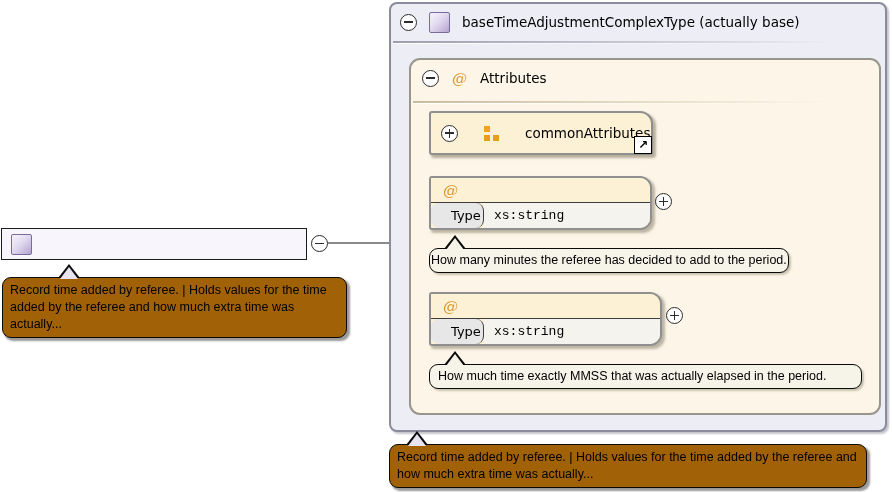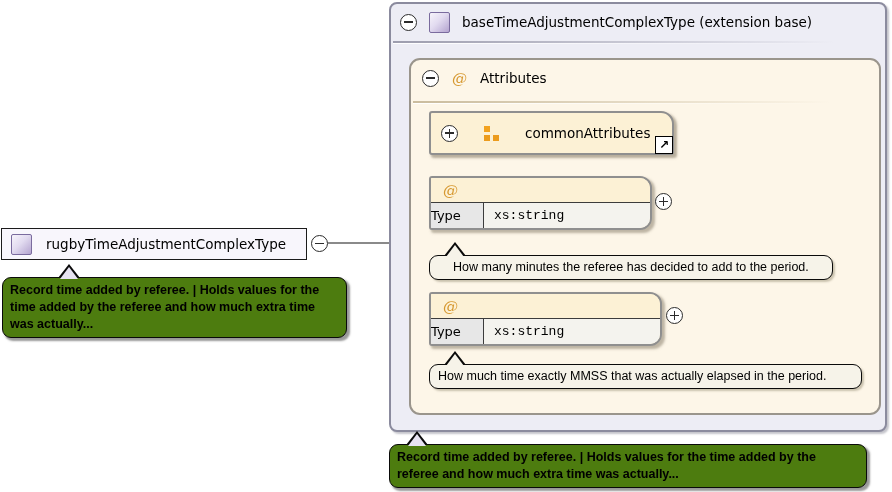--- a/index.html
+++ b/index.html
@@ -30,21 +30,21 @@
   
   .left-node { position:absolute; left:1px; top:228px; width:306px; height:32px; background:#f8f6fc;
                border:1.5px solid #1b1b1b; display:flex; align-items:center; padding-left:9px; gap:14px; }
   .node-label { font-size:13.5px; white-space:nowrap; }
   .connector { position:absolute; left:328px; top:242px; width:62px; height:2px; background:#8a8a8a; }
 
   
   .balloon { position:absolute; border:1.5px solid #0a0a0a; border-radius:9px;
              font-family:"Liberation Sans", sans-serif; font-size:12.5px; line-height:17px;
              padding:4px 7px; box-shadow:2.5px 2.5px 2px rgba(70,70,70,0.55); }
-  .balloon.purple { background:#4d7c0f;font-weight:bold; }
+  .balloon.purple { background:#a16207; }
   .balloon.cream  { background:#f6f3e9; box-shadow:2px 2px 2px rgba(140,130,105,0.45); }
   .ptr-b, .ptr-f { position:absolute; width:0; height:0; }
   .ptr-b { border-left:11px solid transparent; border-right:11px solid transparent;
            border-bottom:14px solid #0a0a0a; top:-14px; }
   .ptr-f { border-left:9px solid transparent; border-right:9px solid transparent;
            border-bottom:12px solid #e7e3f1; top:-11px; }
   .cream > .ptr-f { border-bottom-color:#f6f3e9; }
 
   
   .container-box { position:absolute; left:389px; top:2px; width:498px; height:430px;
@@ -57,61 +57,60 @@
          background:linear-gradient(to right,#9d9dae 0%,rgba(157,157,174,0) 90%); }
   .groove::after  { content:''; display:block; height:1.5px;
          background:linear-gradient(to right,#ffffff 0%,rgba(255,255,255,0) 90%); }
   .groove.cream-g::before { background:linear-gradient(to right,#cabc9e 0%,rgba(202,188,158,0) 90%); }
 
   
   .attr-section { position:absolute; left:18px; top:54px; width:472px; height:357px;
                   background:#fdf6e8; border:2px solid #9a958c; border-radius:11px; }
   .attr-section .hdr { height:36px; padding-left:11px; gap:13px; }
 
-  .common-box { position:absolute; left:18px; top:51px; width:245px; height:44px; background:#fcf1d5;
+  .common-box { position:absolute; left:18px; top:51px; width:224px; height:44px; background:#fcf1d5;
                 border:2px solid #8f8f8f; border-radius:3px 13px 3px 3px;
                 box-shadow:2.5px 2.5px 2.5px rgba(125,115,95,0.55);
                 display:flex; align-items:center; padding-left:10px; gap:26px; font-size:13.5px; }
 
   .attr-box { position:absolute; left:18px; background:#fcf1d5; border:2px solid #8f8f8f;
               border-radius:3px 12px 12px 3px; box-shadow:2.5px 2.5px 2.5px rgba(125,115,95,0.5);
               overflow:hidden; }
   .attr-head { height:25px; display:flex; align-items:center; padding-left:12px; gap:9px;
                font-size:13.5px; border-bottom:1.2px solid #3c3c3c; background:#fcf1d5; white-space:nowrap; }
   .attr-type { height:25px; display:flex; font-size:13px; }
   .type-label { width:53px; background:#e7e7e7; border-right:1.2px solid #3c3c3c;
-                display:flex; align-items:center; padding-left:0; }
+                display:flex; align-items:center; padding-left:20px;border-radius:8px; }
   .type-value { flex:1; background:#f4f3ee; display:flex; align-items:center; padding-left:10px;font-family:Liberation Mono, monospace; }
 
   .sec-ann { white-space:nowrap; }
   .sec-ann2 { width:433px; }
 </style>
 </head>
 <body>
 
 <div class="stage">
 
   <div class="left-node">
     <span class="type-icon"></span>
-    <span class="node-label">rugbyTimeAdjustmentComplexType</span>
   </div>
   <span class="circ" style="left:311px; top:235px;"></span>
   <div class="connector"></div>
 
   <div class="balloon purple" style="left:2px; top:277px; width:345px;">
     <span class="ptr-b" style="left:55px;"></span>
     <span class="ptr-f" style="left:57px;"></span>
     <span>Record time added by referee. | Holds values for the time added by the referee and how much extra time was actually...</span>
   </div>
 
   <div class="container-box">
     <div class="hdr">
       <span class="circ inline" style="position:relative;"></span>
       <span class="type-icon"></span>
-      <span>baseTimeAdjustmentComplexType (extension base)</span>
+      <span>baseTimeAdjustmentComplexType (actually base)</span>
     </div>
     <div class="groove" style="top:37px;"></div>
 
     <div class="attr-section">
       <div class="hdr">
         <span class="circ inline" style="position:relative;"></span>
         <span class="at-icon">@</span>
         <span style="font-size:13.5px;">Attributes</span>
       </div>
       <div class="groove cream-g" style="top:41px;"></div>
@@ -127,21 +126,21 @@
         <div class="attr-head">
           <span class="at-icon">@</span>
         </div>
         <div class="attr-type">
           <span class="type-label">Type</span>
           <span class="type-value">xs:string</span>
         </div>
       </div>
       <span class="circ plus" style="left:244px; top:133px;"></span>
 
-      <div class="balloon cream sec-ann" style="left:18px; top:188px; padding:3px 23px;margin-top:7px;">
+      <div class="balloon cream sec-ann" style="left:18px; top:188px; padding:3px 1px;">
         <span class="ptr-b" style="left:14px;"></span>
         <span class="ptr-f" style="left:16px;"></span>
         <span>How many minutes the referee has decided to add to the period.</span>
       </div>
 
       <div class="attr-box" style="top:232px; width:233px;">
         <div class="attr-head">
           <span class="at-icon">@</span>
         </div>
         <div class="attr-type">

